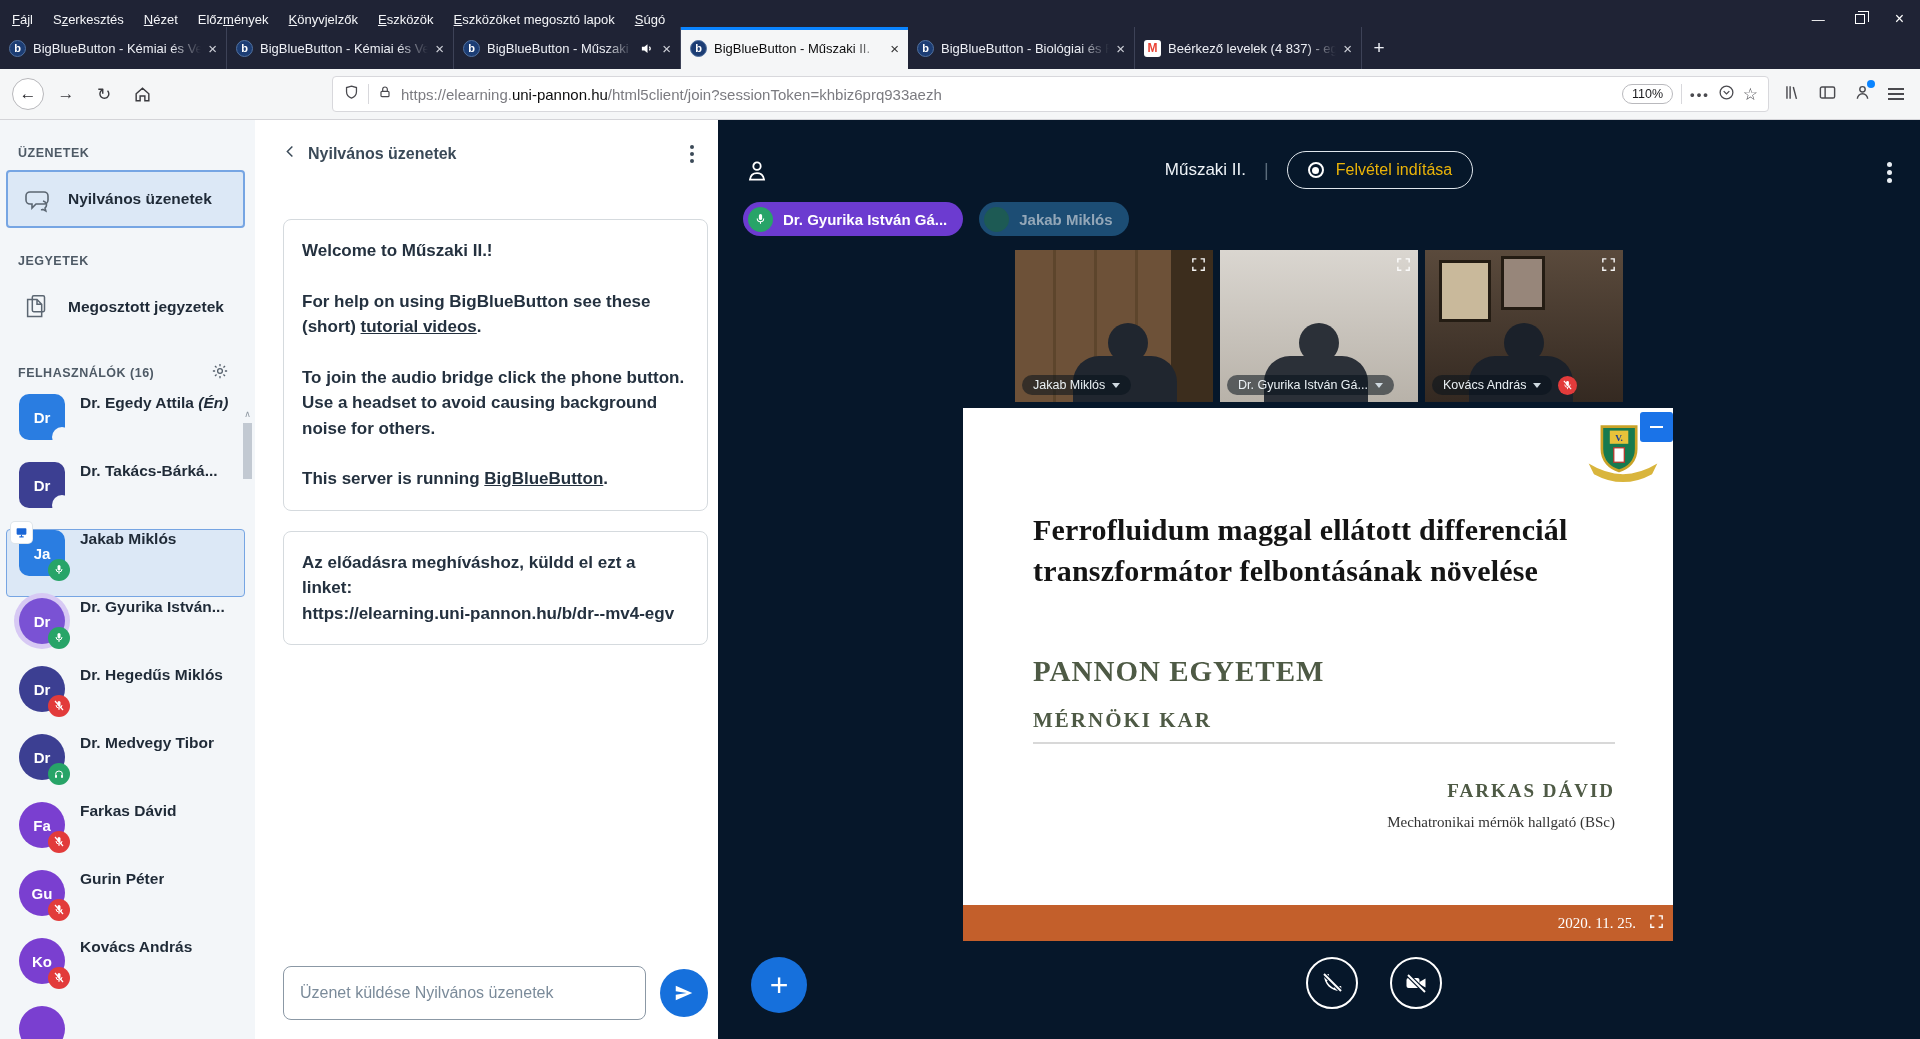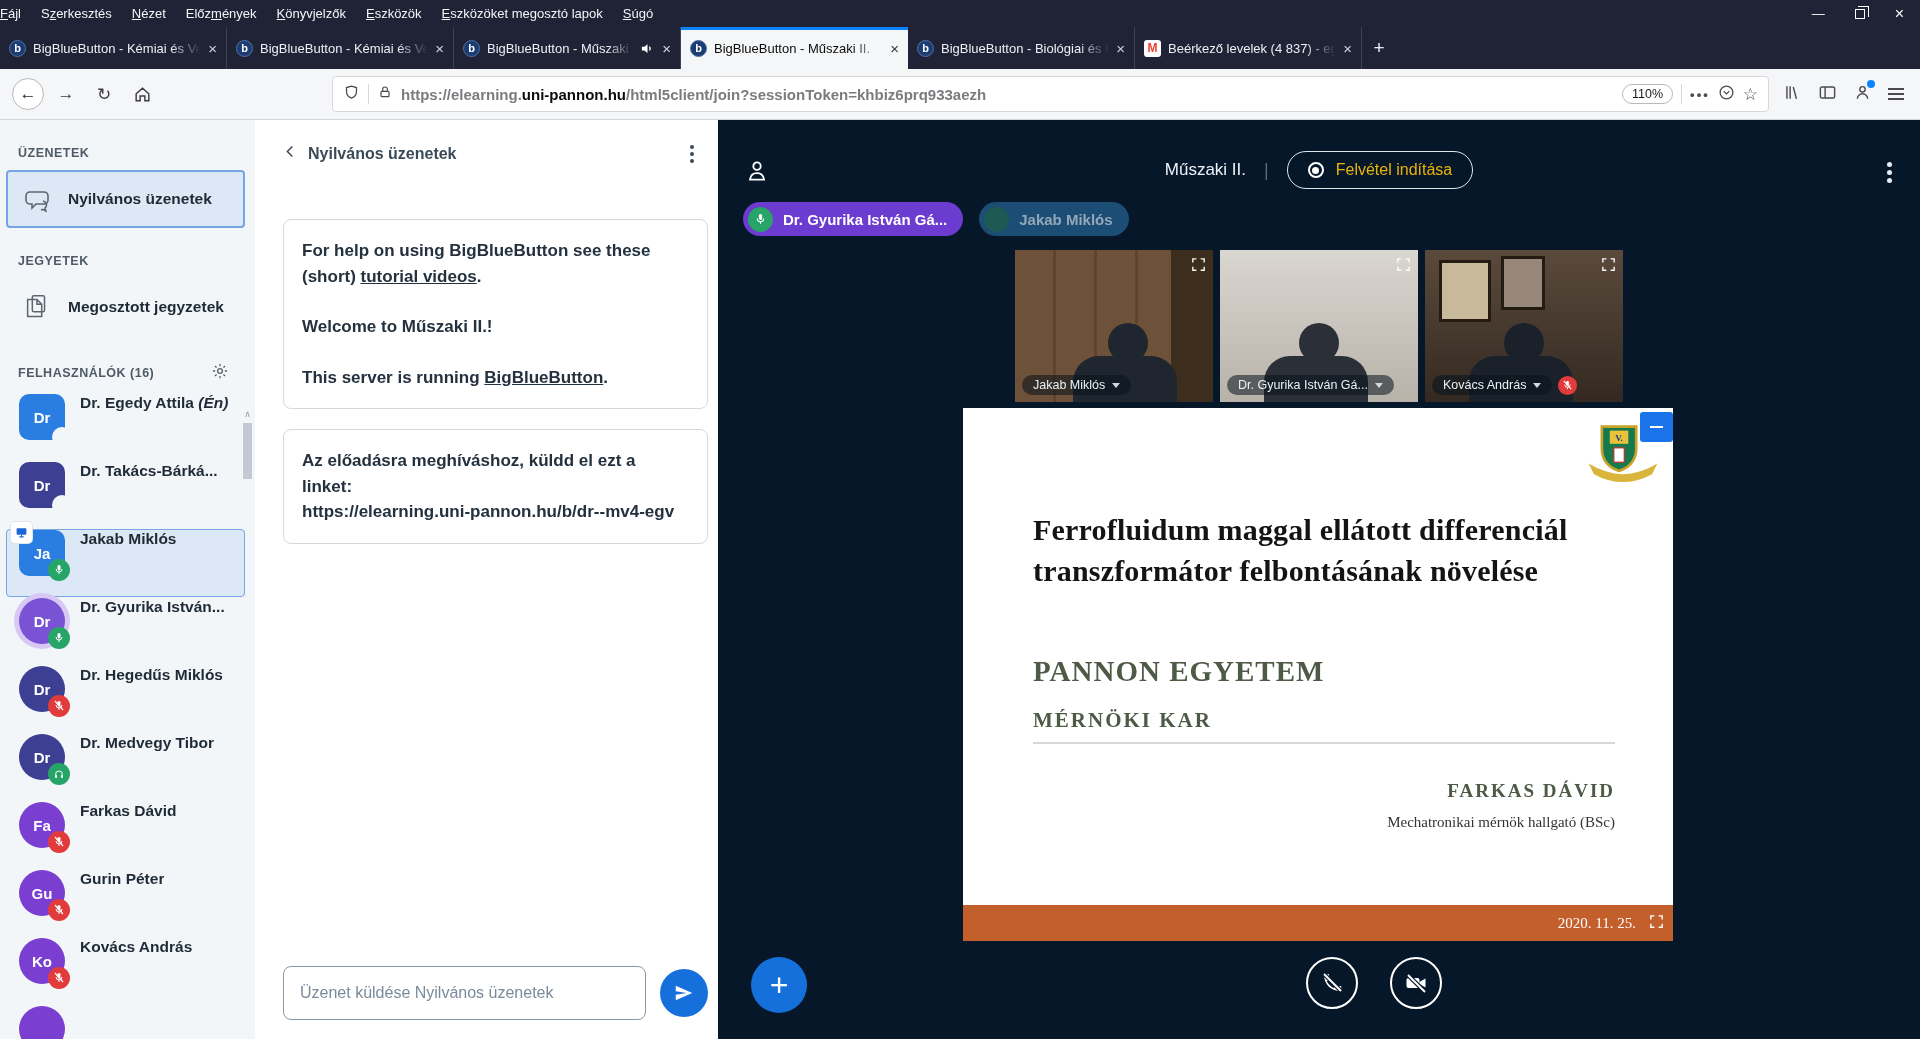--- a/index.html
+++ b/index.html
@@ -1,21 +1,21 @@
 <!DOCTYPE html>
 <html><head>
 <meta charset="utf-8">
 <style>
   *{box-sizing:border-box;margin:0;padding:0;}
   html,body{width:1920px;height:1039px;overflow:hidden;}
   body{font-family:"Liberation Sans","DejaVu Sans",sans-serif;background:#06172a;}
   .stage{position:relative;width:1920px;height:1039px;}
 
   
-  .menubar{height:27px;background:#1f2335;display:flex;align-items:center;color:#f4f5f8;font-size:13px;}
+  .menubar{height:27px;background:#1f2335;display:flex;align-items:flex-end;color:#f4f5f8;font-size:13px;padding-left:12px;}
   .menu-item{margin-right:20px;cursor:default;}
   .menu-item u{text-decoration:underline;}
   .win-controls{margin-left:auto;display:flex;align-items:center;gap:30px;padding-right:16px;color:#fff;font-size:13px;}
   .wc-restore{width:10px;height:10px;border:1px solid #fff;position:relative;display:inline-block;}
   .wc-restore:before{content:"";position:absolute;left:2px;top:-4px;width:10px;height:10px;border:1px solid #fff;border-bottom:none;border-left:none;}
   .wc-close{font-size:16px;line-height:1;}
 
   
   .tabbar{height:42px;background:#1f2335;display:flex;align-items:stretch;}
   .tab{width:227px;display:flex;align-items:center;gap:7px;padding:0 9px;position:relative;color:#edeff5;font-size:13px;border-right:1px solid #3d4257;cursor:default;}
@@ -29,21 +29,21 @@
   .newtab{width:34px;display:flex;align-items:center;justify-content:center;color:#edeff5;font-size:19px;}
 
   
   .toolbar{height:51px;background:#f5f6f7;border-bottom:1px solid #d4d4d8;display:flex;align-items:center;padding:0 12px;color:#4a4a4f;}
   .nav-btn{display:flex;align-items:center;justify-content:center;width:32px;height:32px;margin-right:6px;}
   .back-btn{border:1px solid #b8b8bc;border-radius:50%;background:#fff;color:#2a2a2e;font-size:17px;}
   .nav-glyph{font-size:17px;color:#3a3a3f;}
   .tb-spacer{width:168px;}
   .urlbar{flex:1;height:36px;background:#fff;border:1px solid #d8d8dc;border-radius:4px;display:flex;align-items:center;padding:0 10px;gap:8px;min-width:0;}
   .urlbar .vsep{width:1px;height:20px;background:#d8d8dc;}
-  .url-text{flex:1;font-size:15px;white-space:nowrap;overflow:hidden;color:#7b7b80;font-weight:bold;}
+  .url-text{flex:1;font-size:15px;white-space:nowrap;overflow:hidden;color:#7b7b80;}
   .url-text .domain{color:#0c0c0d;}
   .zoom-pill{border:1px solid #b9b9bd;border-radius:10px;font-size:12.5px;color:#1b1b1e;padding:2px 9px;}
   .dots{letter-spacing:2px;color:#4a4a4f;font-weight:bold;font-size:13px;}
   .right-cluster{display:flex;align-items:center;gap:16px;margin-left:14px;padding-right:4px;}
   .acct{position:relative;}
   .acct .dot{position:absolute;right:-3px;top:-3px;width:8px;height:8px;border-radius:50%;background:#0a84ff;}
   .hamburger{display:flex;flex-direction:column;gap:3px;}
   .hamburger i{width:16px;height:2px;background:#4a4a4f;}
 
   
@@ -445,22 +445,23 @@
         </span>
         <span>Nyilvános üzenetek</span>
         <span class="kebab">
             <i></i>
             <i></i>
             <i></i>
           </span>
       </div>
 
       <div class="msg-box first">
+        <p><span>Welcome to </span><b>Műszaki II.</b><span>!</span></p>
         <p><span>For help on using BigBlueButton see these (short) </span><a href="#">tutorial videos</a><span>.</span></p>
-        <p><span>Welcome to </span><b>Műszaki II.</b><span>!</span></p>
+        <p>To join the audio bridge click the phone button. Use a headset to avoid causing background noise for others.</p>
         <p><span>This server is running </span><a href="#">BigBlueButton</a><span>.</span></p>
       </div>
 
       <div class="msg-box second">
         <p>Az előadásra meghíváshoz, küldd el ezt a linket:</p>
         <p style="margin-top:0">https://elearning.uni-pannon.hu/b/dr--mv4-egv</p>
       </div>
 
       <div class="chat-input-row">
         <input class="chat-input" type="text" placeholder="Üzenet küldése Nyilvános üzenetek" style="">

